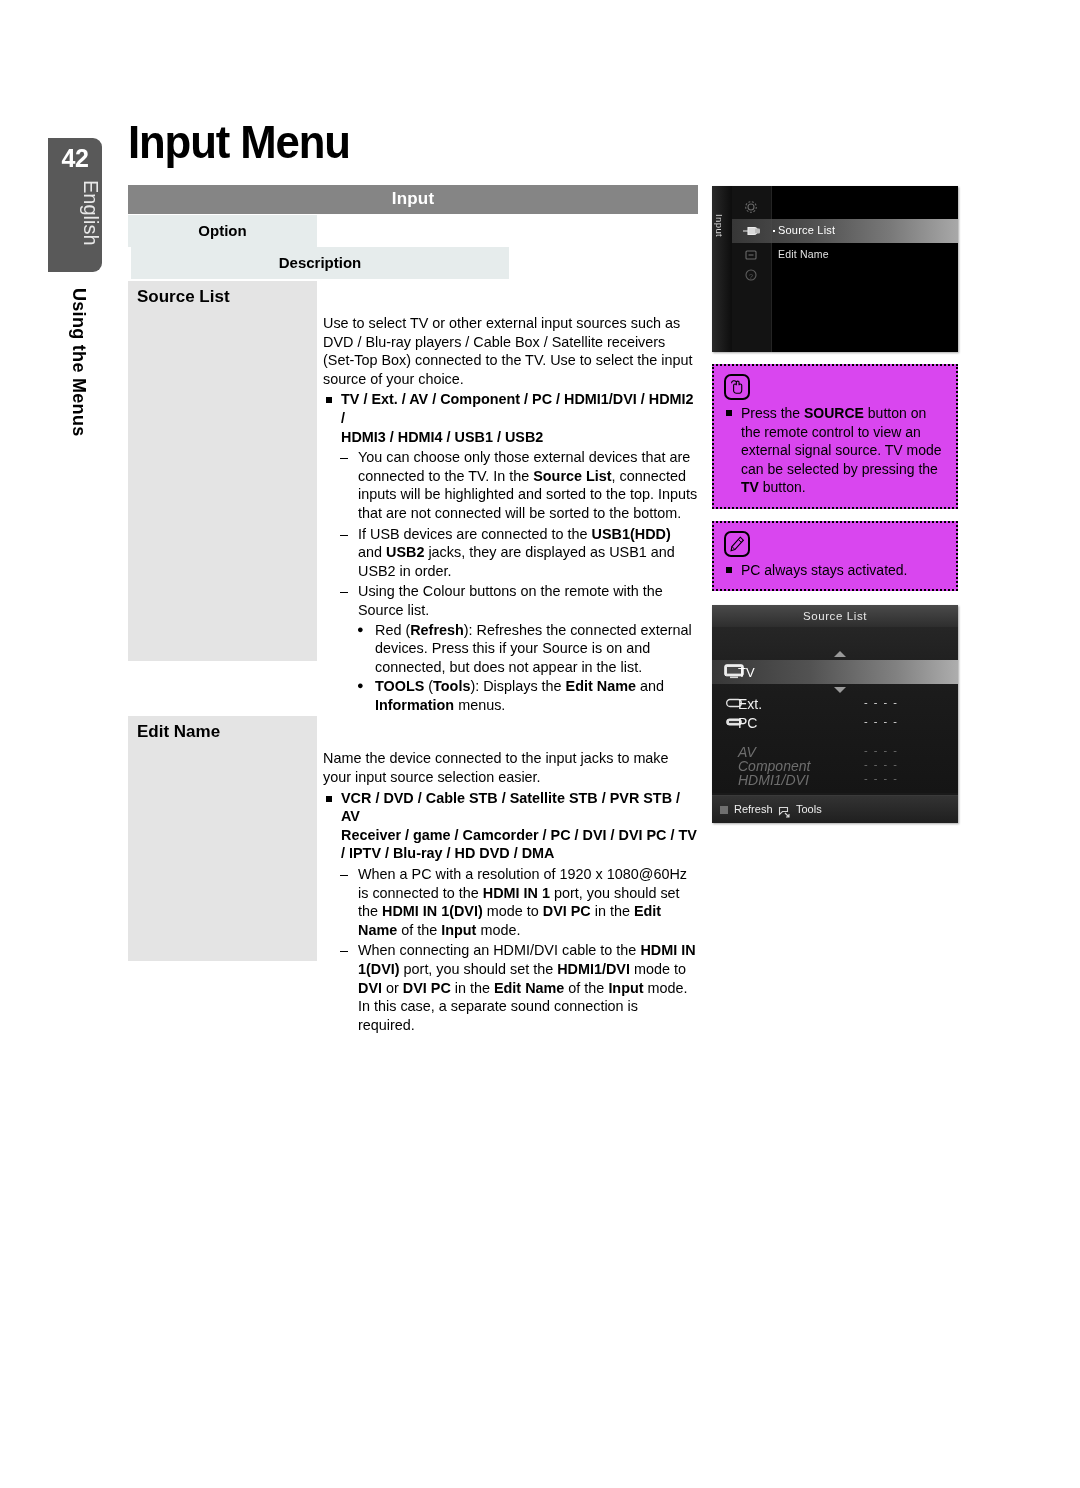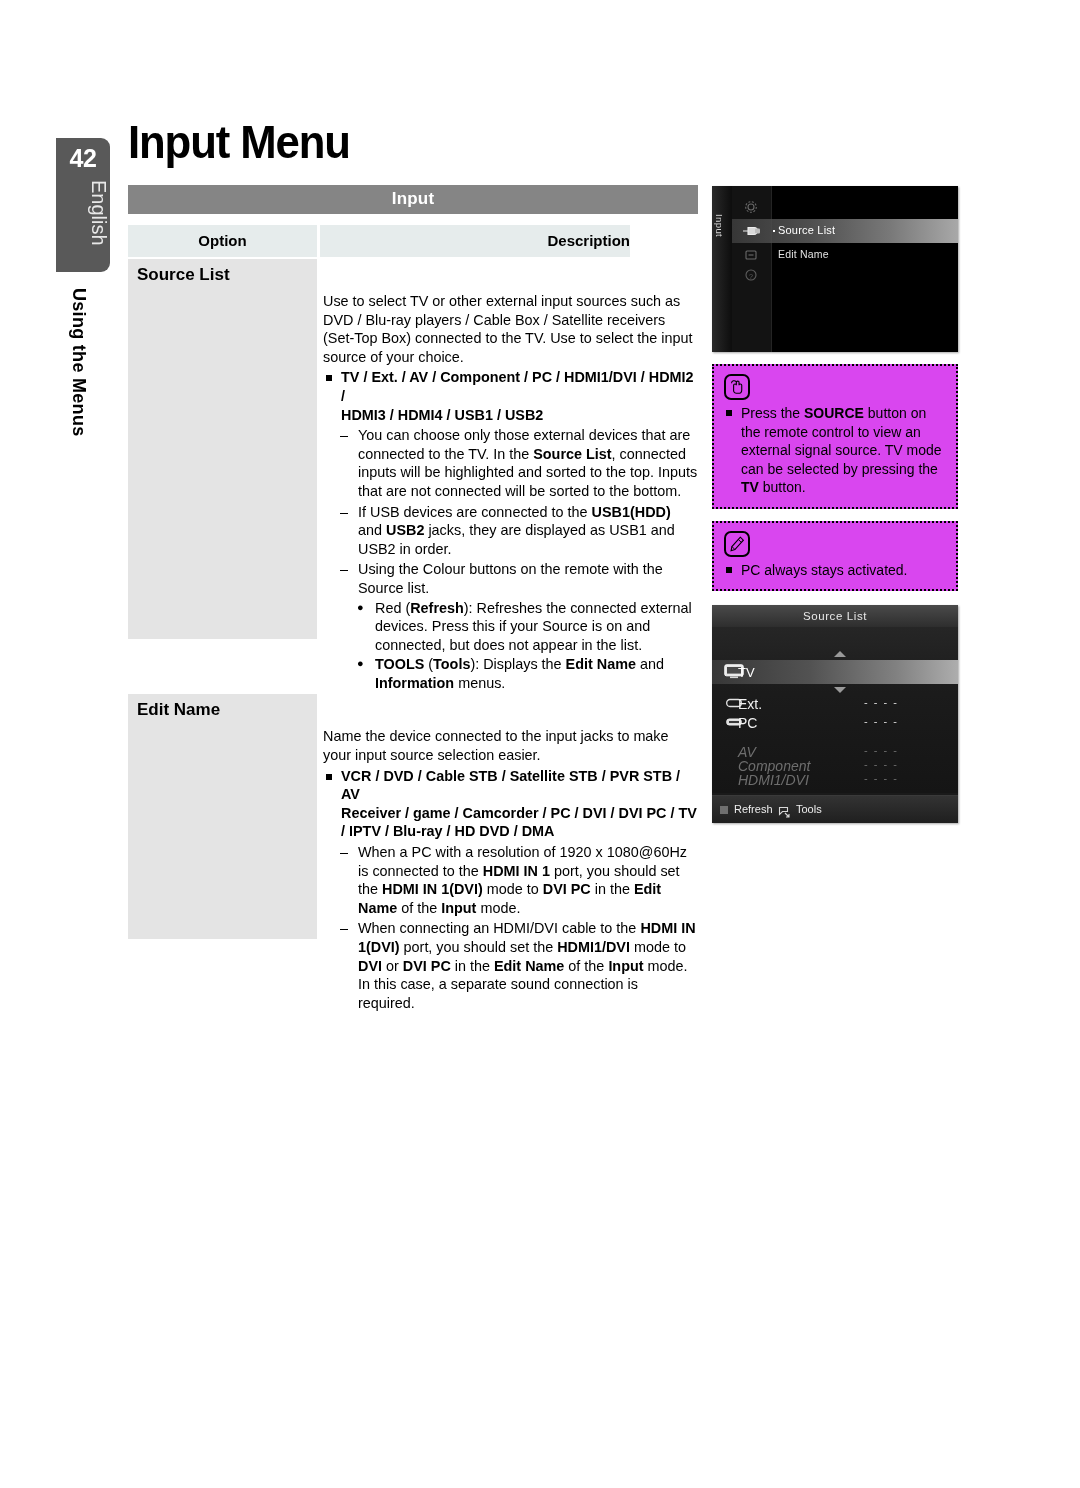--- a/index.html
+++ b/index.html
@@ -8,21 +8,21 @@
     background: #ffffff;
     font-family: "Liberation Sans", sans-serif;
     color: #000;
     overflow: hidden;
   }
   .page { position: relative; width: 1080px; height: 1488px; }
 
   
   .side-tab {
     position: absolute;
-    left: 56px; top: 138px;
+    left: 48px; top: 138px;
     width: 54px; height: 134px;
     background: #595959;
     border-radius: 0 9px 9px 0;
     color: #ffffff;
   }
   .side-tab .pagenum {
     position: absolute;
     top: 6px; left: 0; width: 100%;
     text-align: center;
     font-size: 25px; font-weight: bold;
@@ -68,32 +68,33 @@
     background: #858585;
     color: #ffffff;
     text-align: center;
     font-size: 17px;
     font-weight: bold;
     padding: 4px 0 5px;
     letter-spacing: 0.2px;
   }
   .tbl-head {
     display: flex;
-    margin-top: 11px;
+    margin-top: 1px;
+    flex-direction: column;
   }
   .tbl-head .col-opt,
   .tbl-head .col-desc {
     background: #e6ecec;
     font-size: 15px;
     font-weight: bold;
     text-align: center;
     padding: 7px 0 8px;
   }
   .tbl-head .col-opt { width: 189px; }
-  .tbl-head .col-desc { width: 310px; margin-left: 3px; text-align: right; }
+  .tbl-head .col-desc { width: 378px; margin-left: 3px; }
 
   .tbl-row { display: flex; margin-top: 2px; }
   .tbl-row .opt {
     width: 189px;
     background: #e4e4e4;
     padding: 6px 0 0 9px;
     font-size: 17px;
     font-weight: bold;
   }
   .tbl-row .desc {

